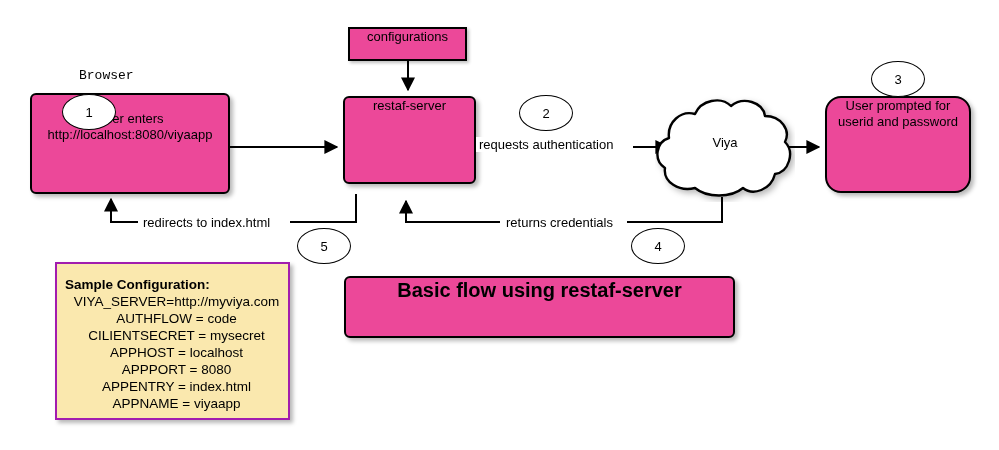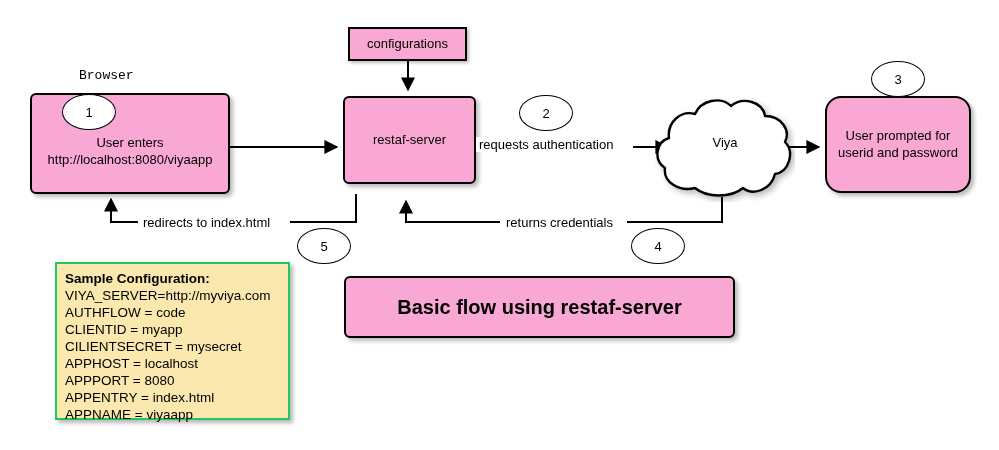--- a/index.html
+++ b/index.html
@@ -16,24 +16,23 @@
     position: relative;
     width: 999px;
     height: 450px;
     background: #ffffff;
     overflow: hidden;
   }
   
   .node {
     position: absolute;
     box-sizing: border-box;
-    background: #f9a8d4;
+    background: #ec4899;
     border: 2px solid #000000;
     display: flex;
-    align-items: center;
     justify-content: center;
     text-align: center;
     font-size: 13px;
     line-height: 1.25;
     box-shadow: 3px 3px 4px rgba(0,0,0,0.28);
   }
   .node .txt { display: block; padding: 0 4px; white-space: pre-line; }
 
   #browser-box   { left: 30px;  top: 93px;  width: 200px; height: 101px; border-radius: 6px; }
   #browser-box .txt { margin-top: 16px; }
@@ -43,29 +42,29 @@
   #title-box     { left: 344px; top: 276px; width: 391px; height: 62px; border-radius: 6px;
                    font-size: 20px; font-weight: bold; }
 
   
   #config-note {
     position: absolute;
     left: 55px; top: 262px;
     width: 235px; height: 158px;
     box-sizing: border-box;
     background: #fae8ae;
-    border: 2px solid #22c55e;
+    border: 2px solid #a21caf;
     box-shadow: 3px 3px 4px rgba(0,0,0,0.28);
-    padding: 6px 0 0 8px;
+    padding: 12px 0 0 8px;
     font-size: 13.5px;
     line-height: 17px;
     text-align: left;
   }
   #config-note .cfg-title { font-weight: bold; display: block; }
-  #config-note .cfg-line  { display: block; }
+  #config-note .cfg-line  { display: block; text-align: center; }
 
   
   .caption {
     position: absolute;
     font-size: 13px;
     white-space: nowrap;
     background: #ffffff;
   }
   #browser-label { left: 79px; top: 68px; font-family: Liberation Mono, monospace; }
   #lbl-requests-auth  { left: 476px; top: 137px; padding: 0 3px; }
@@ -170,21 +169,20 @@
   <div class="step-circle" id="step-1">1</div>
   <div class="step-circle" id="step-2">2</div>
   <div class="step-circle" id="step-3">3</div>
   <div class="step-circle" id="step-4">4</div>
   <div class="step-circle" id="step-5">5</div>
 
   <div id="config-note">
     <span class="cfg-title">Sample Configuration:</span>
     <span class="cfg-line">VIYA_SERVER=http://myviya.com</span>
     <span class="cfg-line">AUTHFLOW = code</span>
-    <span class="cfg-line">CLIENTID = myapp</span>
     <span class="cfg-line">CILIENTSECRET = mysecret</span>
     <span class="cfg-line">APPHOST =  localhost</span>
     <span class="cfg-line">APPPORT = 8080</span>
     <span class="cfg-line">APPENTRY = index.html</span>
     <span class="cfg-line">APPNAME = viyaapp</span>
   </div>
 
   <div class="node" id="title-box">
     <span class="txt">Basic flow using restaf-server</span>
   </div>

